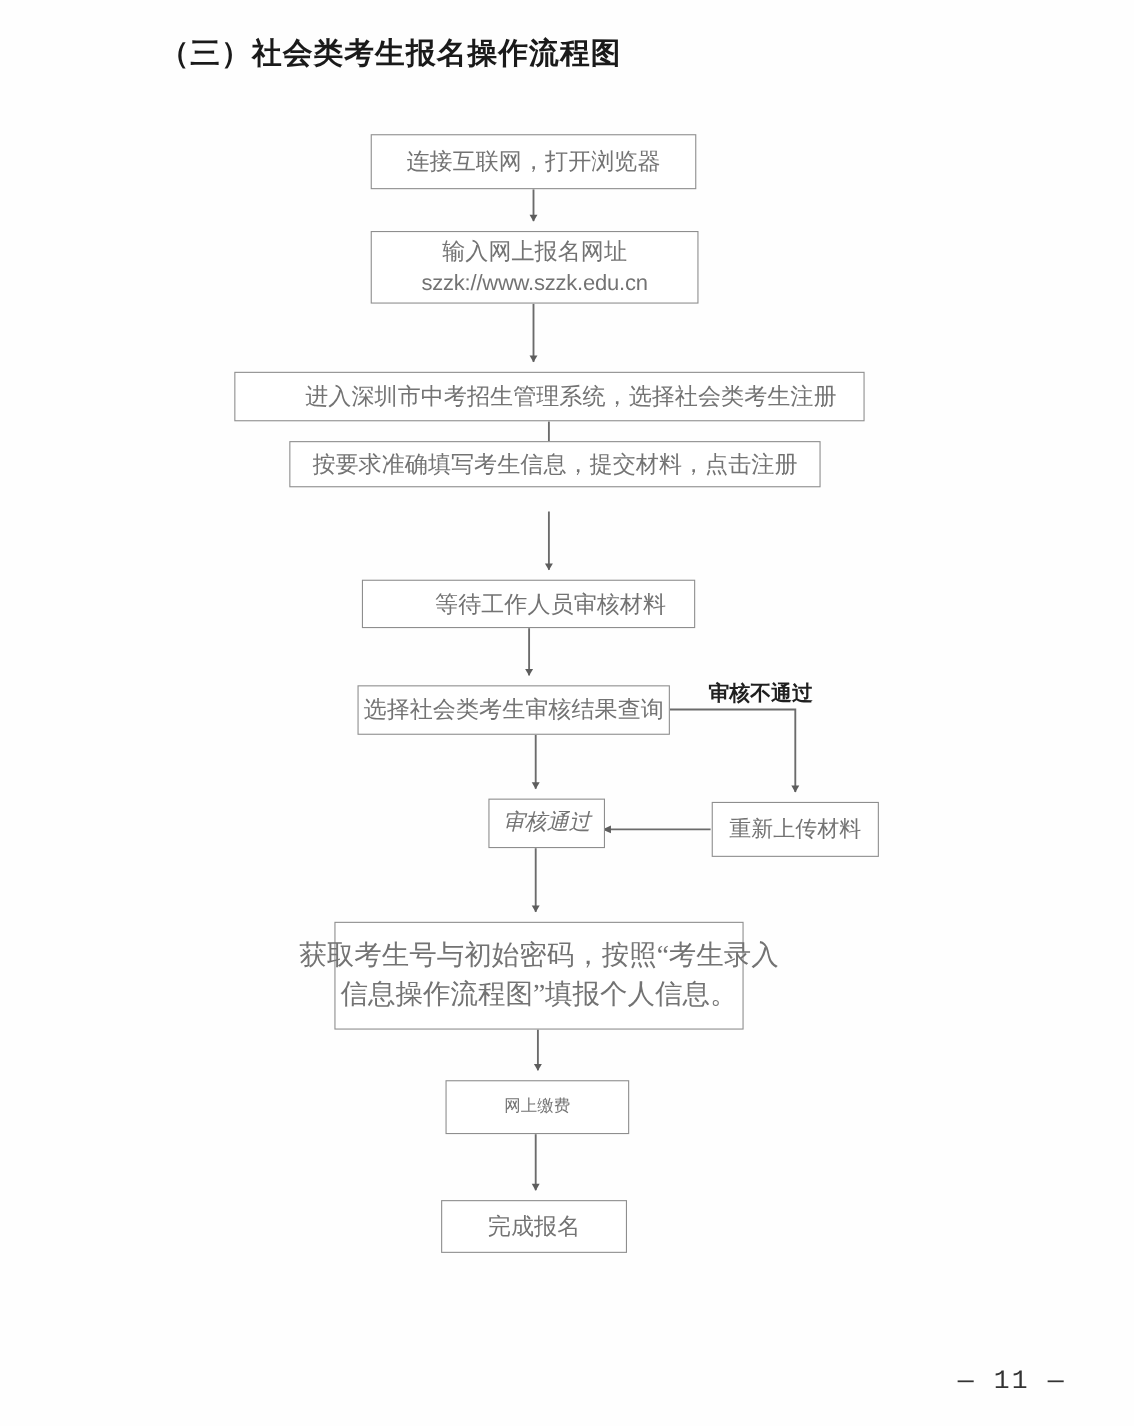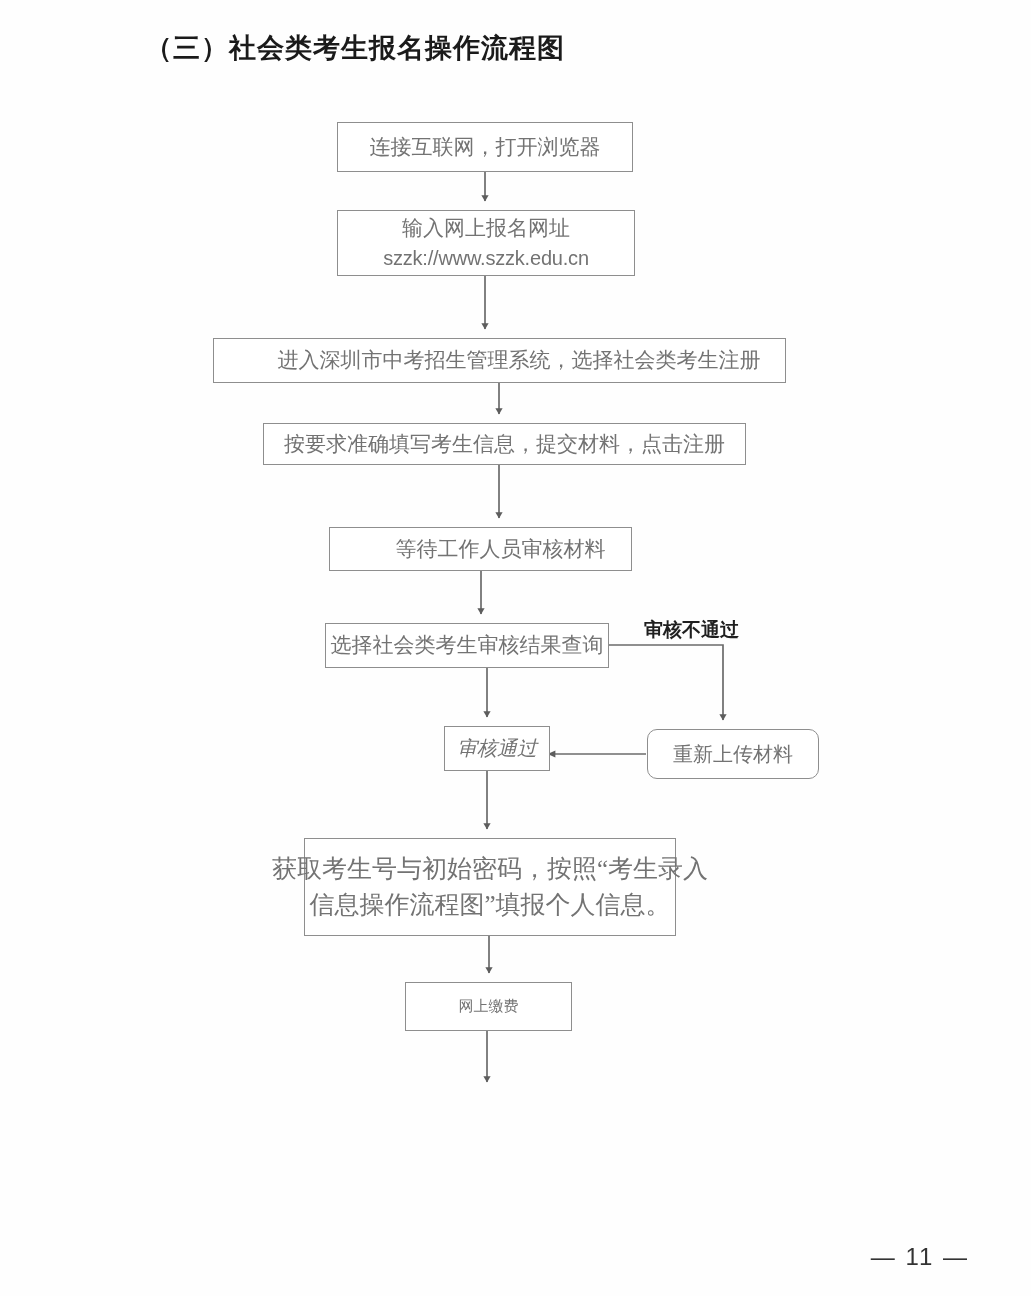--- a/index.html
+++ b/index.html
@@ -69,25 +69,25 @@
   .node .line.url {
     font-family: "Liberation Sans", "DejaVu Sans", sans-serif;
     font-size: 20px;
     letter-spacing: -0.2px;
   }
 
   
   #node-connect      { left: 337px; top: 122px;  width: 296px; height: 50px;  font-size: 21px; }
   #node-url          { left: 337px; top: 210px;  width: 298px; height: 66px;  font-size: 21px; }
   #node-system       { left: 213px; top: 338px;  width: 573px; height: 45px;  font-size: 21px; padding-left: 39px; }
-  #node-fillinfo     { left: 263px; top: 423px;  width: 483px; height: 42px;  font-size: 21px; }
+  #node-fillinfo     { left: 263px; top: 401px;  width: 483px; height: 42px;  font-size: 21px; }
   #node-wait         { left: 329px; top: 527px;  width: 303px; height: 44px;  font-size: 21px; padding-left: 40px; }
   #node-queryresult  { left: 325px; top: 623px;  width: 284px; height: 45px;  font-size: 21px; }
   #node-passed       { left: 444px; top: 726px;  width: 106px; height: 45px;  font-size: 20px; font-style: italic; }
-  #node-reupload     { left: 647px; top: 729px;  width: 172px; height: 50px;  font-size: 20px; border-radius: 10px; }
+  #node-reupload     { left: 647px; top: 729px;  width: 152px; height: 50px;  font-size: 20px; }
   #node-getaccount   { left: 304px; top: 838px;  width: 372px; height: 98px;  font-size: 25px; }
   #node-pay          { left: 405px; top: 982px;  width: 167px; height: 49px;  font-size: 15px; }
   #node-done         { left: 401px; top: 1091px; width: 169px; height: 48px;  font-size: 21px; }
 
   
   #label-reject {
     position: absolute;
     left: 644px;
     top: 617px;
     font-size: 19px;
@@ -99,21 +99,21 @@
 
   
   #page-number {
     position: absolute;
     left: 0;
     right: 62px;
     top: 1243px;
     text-align: right;
     font-size: 24px;
     color: #333333;
-    font-family: Liberation Sans, sans-serif;
+    font-family: Liberation Mono, monospace;
     letter-spacing: 2px;
   }
 </style>
 </head>
 <body>
 
 <div id="page">
 
   <div id="doc-title">（三）社会类考生报名操作流程图</div>
 
@@ -188,18 +188,21 @@
 
   <div class="node" id="node-getaccount">
     <span class="line">获取考生号与初始密码，按照“考生录入</span>
     <span class="line">信息操作流程图”填报个人信息。</span>
   </div>
 
   <div class="node" id="node-pay">
     <span class="line">网上缴费</span>
   </div>
 
+  <div class="node" id="node-done">
+    <span class="line">完成报名</span>
+  </div>
 
   <div id="label-reject">审核不通过</div>
 
   <div id="page-number">— 11 —</div>
 
 </div>
 
 </body></html>

